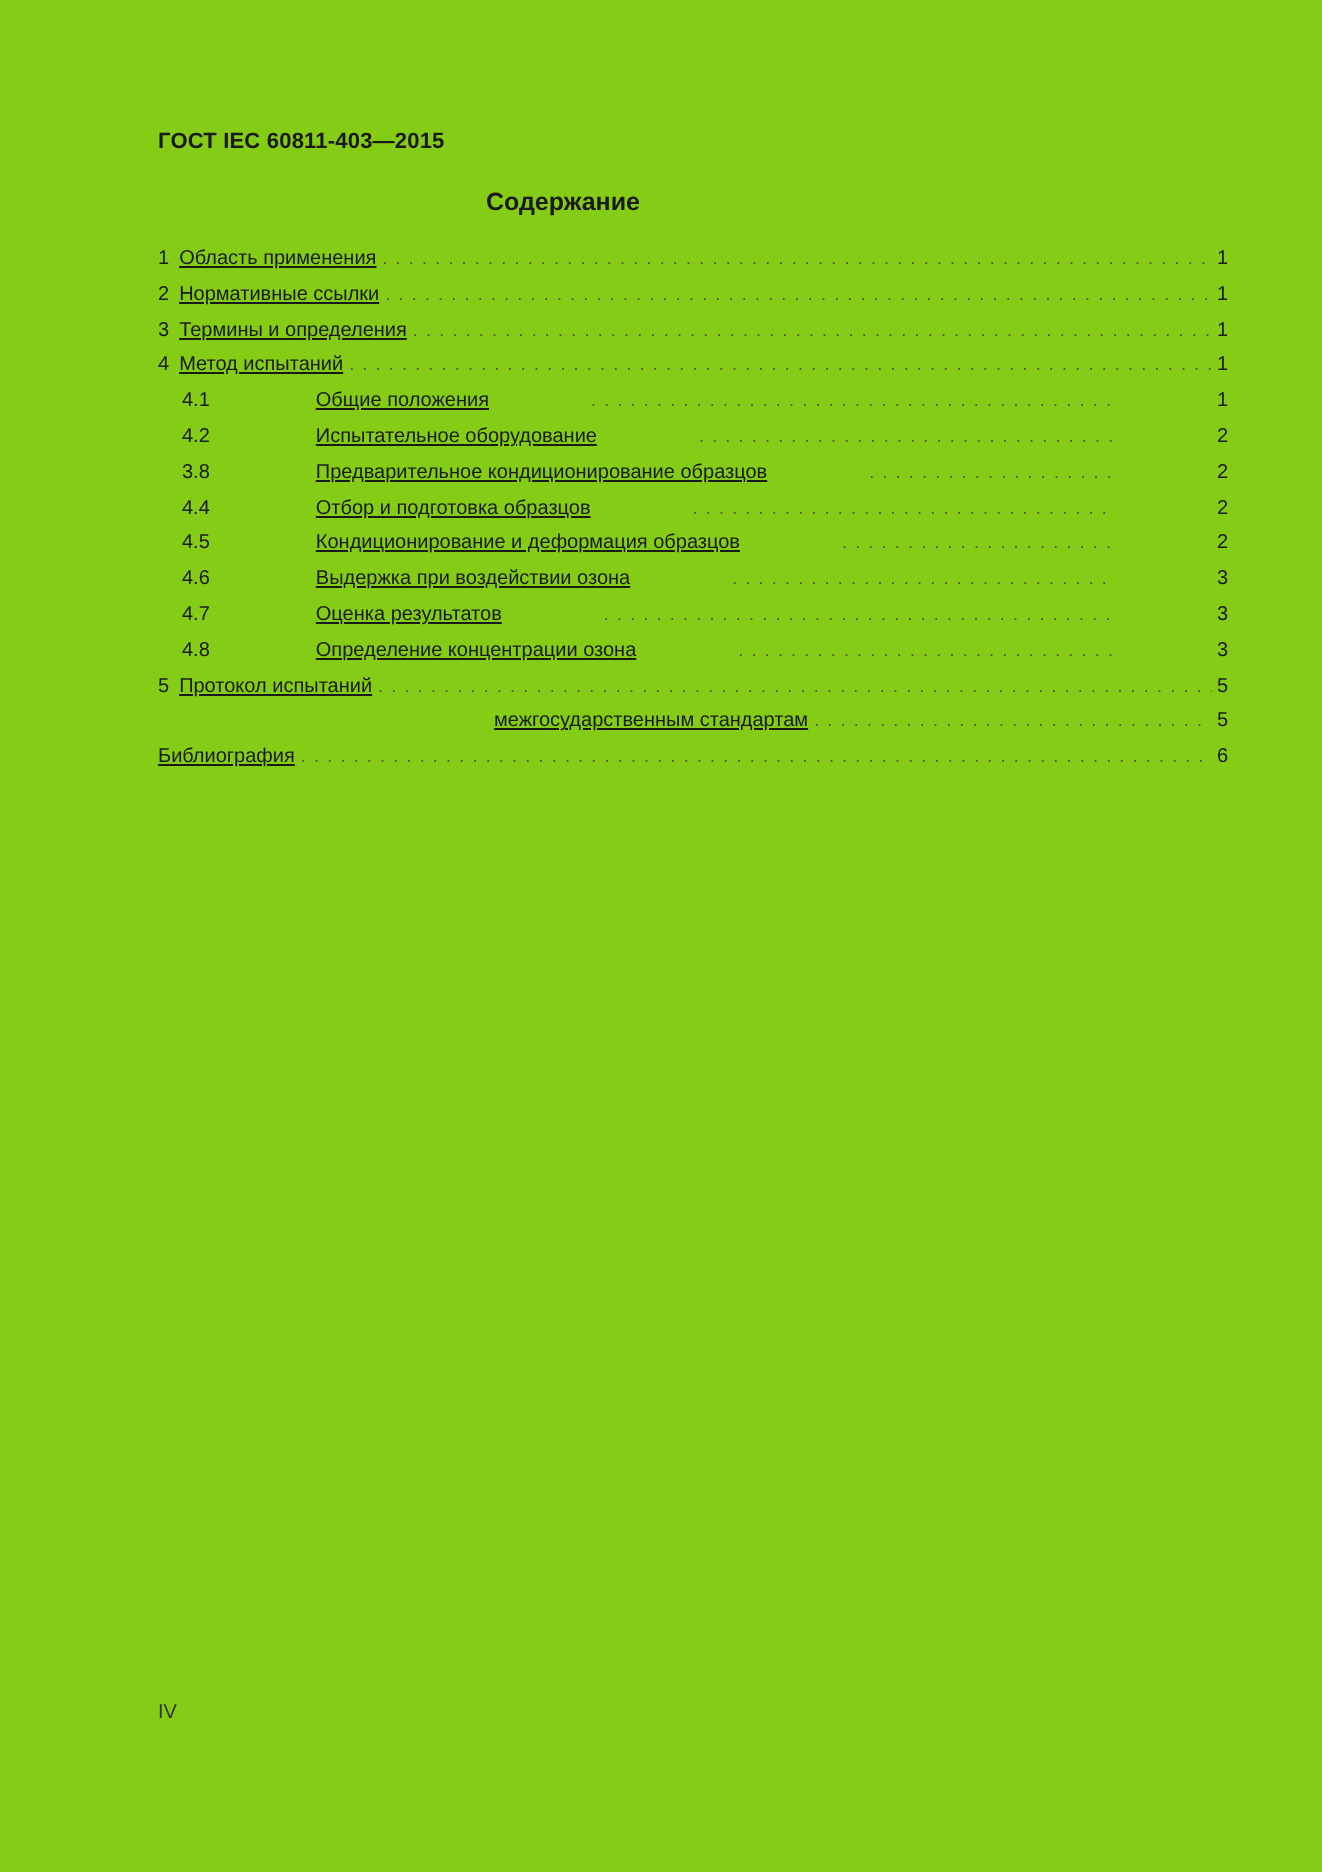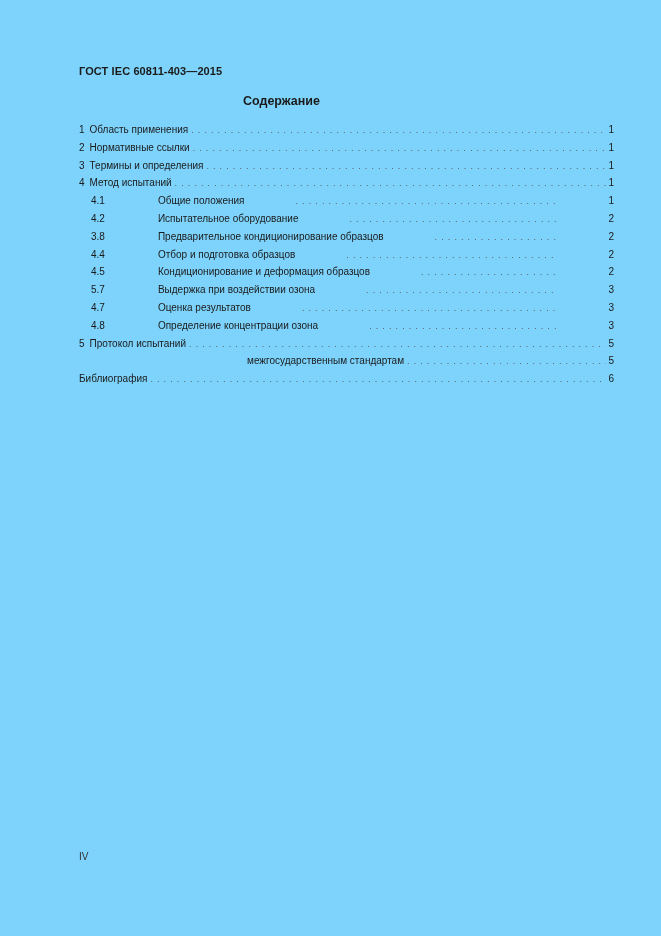--- a/index.html
+++ b/index.html
@@ -13,21 +13,21 @@
       position: relative;
       overflow: hidden;
       font-family: "Liberation Sans", sans-serif;
       color: #1a1a1a;
     }
     .page {
       position: absolute;
       left: 0; top: 0;
       width: 661px;
       height: 936px;
-      background: #7dd3fc;
+      background: #84cc16;
     }
     .doc-header {
       position: absolute;
       left: 79px;
       top: 65px;
       font-size: 11px;
       font-weight: bold;
       letter-spacing: 0.1px;
     }
     .toc-title {
@@ -58,20 +58,21 @@
     .toc-row.indent {
       padding-left: 12px;
       gap: 48px;
     }
     .toc-row .num {
       display: inline-block;
       margin-right: 5px;
     }
     .toc-row .label {
       flex: 0 0 auto;
+      text-decoration: underline;
     }
     .toc-row .leader {
       flex: 1 1 auto;
       overflow: hidden;
       margin: 0 2px 0 3px;
       color: #555;
       letter-spacing: 3.1px;
       font-size: 9px;
     }
     .toc-row .leader::before {
@@ -165,21 +166,21 @@
     </div>
 
     <div class="toc-row indent">
       <span class="num">4.5</span>
       <span class="label">Кондиционирование и деформация образцов</span>
       <span class="leader"></span>
       <span class="page-num">2</span>
     </div>
 
     <div class="toc-row indent">
-      <span class="num">5.7</span>
+      <span class="num">4.6</span>
       <span class="label">Выдержка при воздействии озона</span>
       <span class="leader"></span>
       <span class="page-num">3</span>
     </div>
 
     <div class="toc-row indent">
       <span class="num">4.7</span>
       <span class="label">Оценка результатов</span>
       <span class="leader"></span>
       <span class="page-num">3</span>

